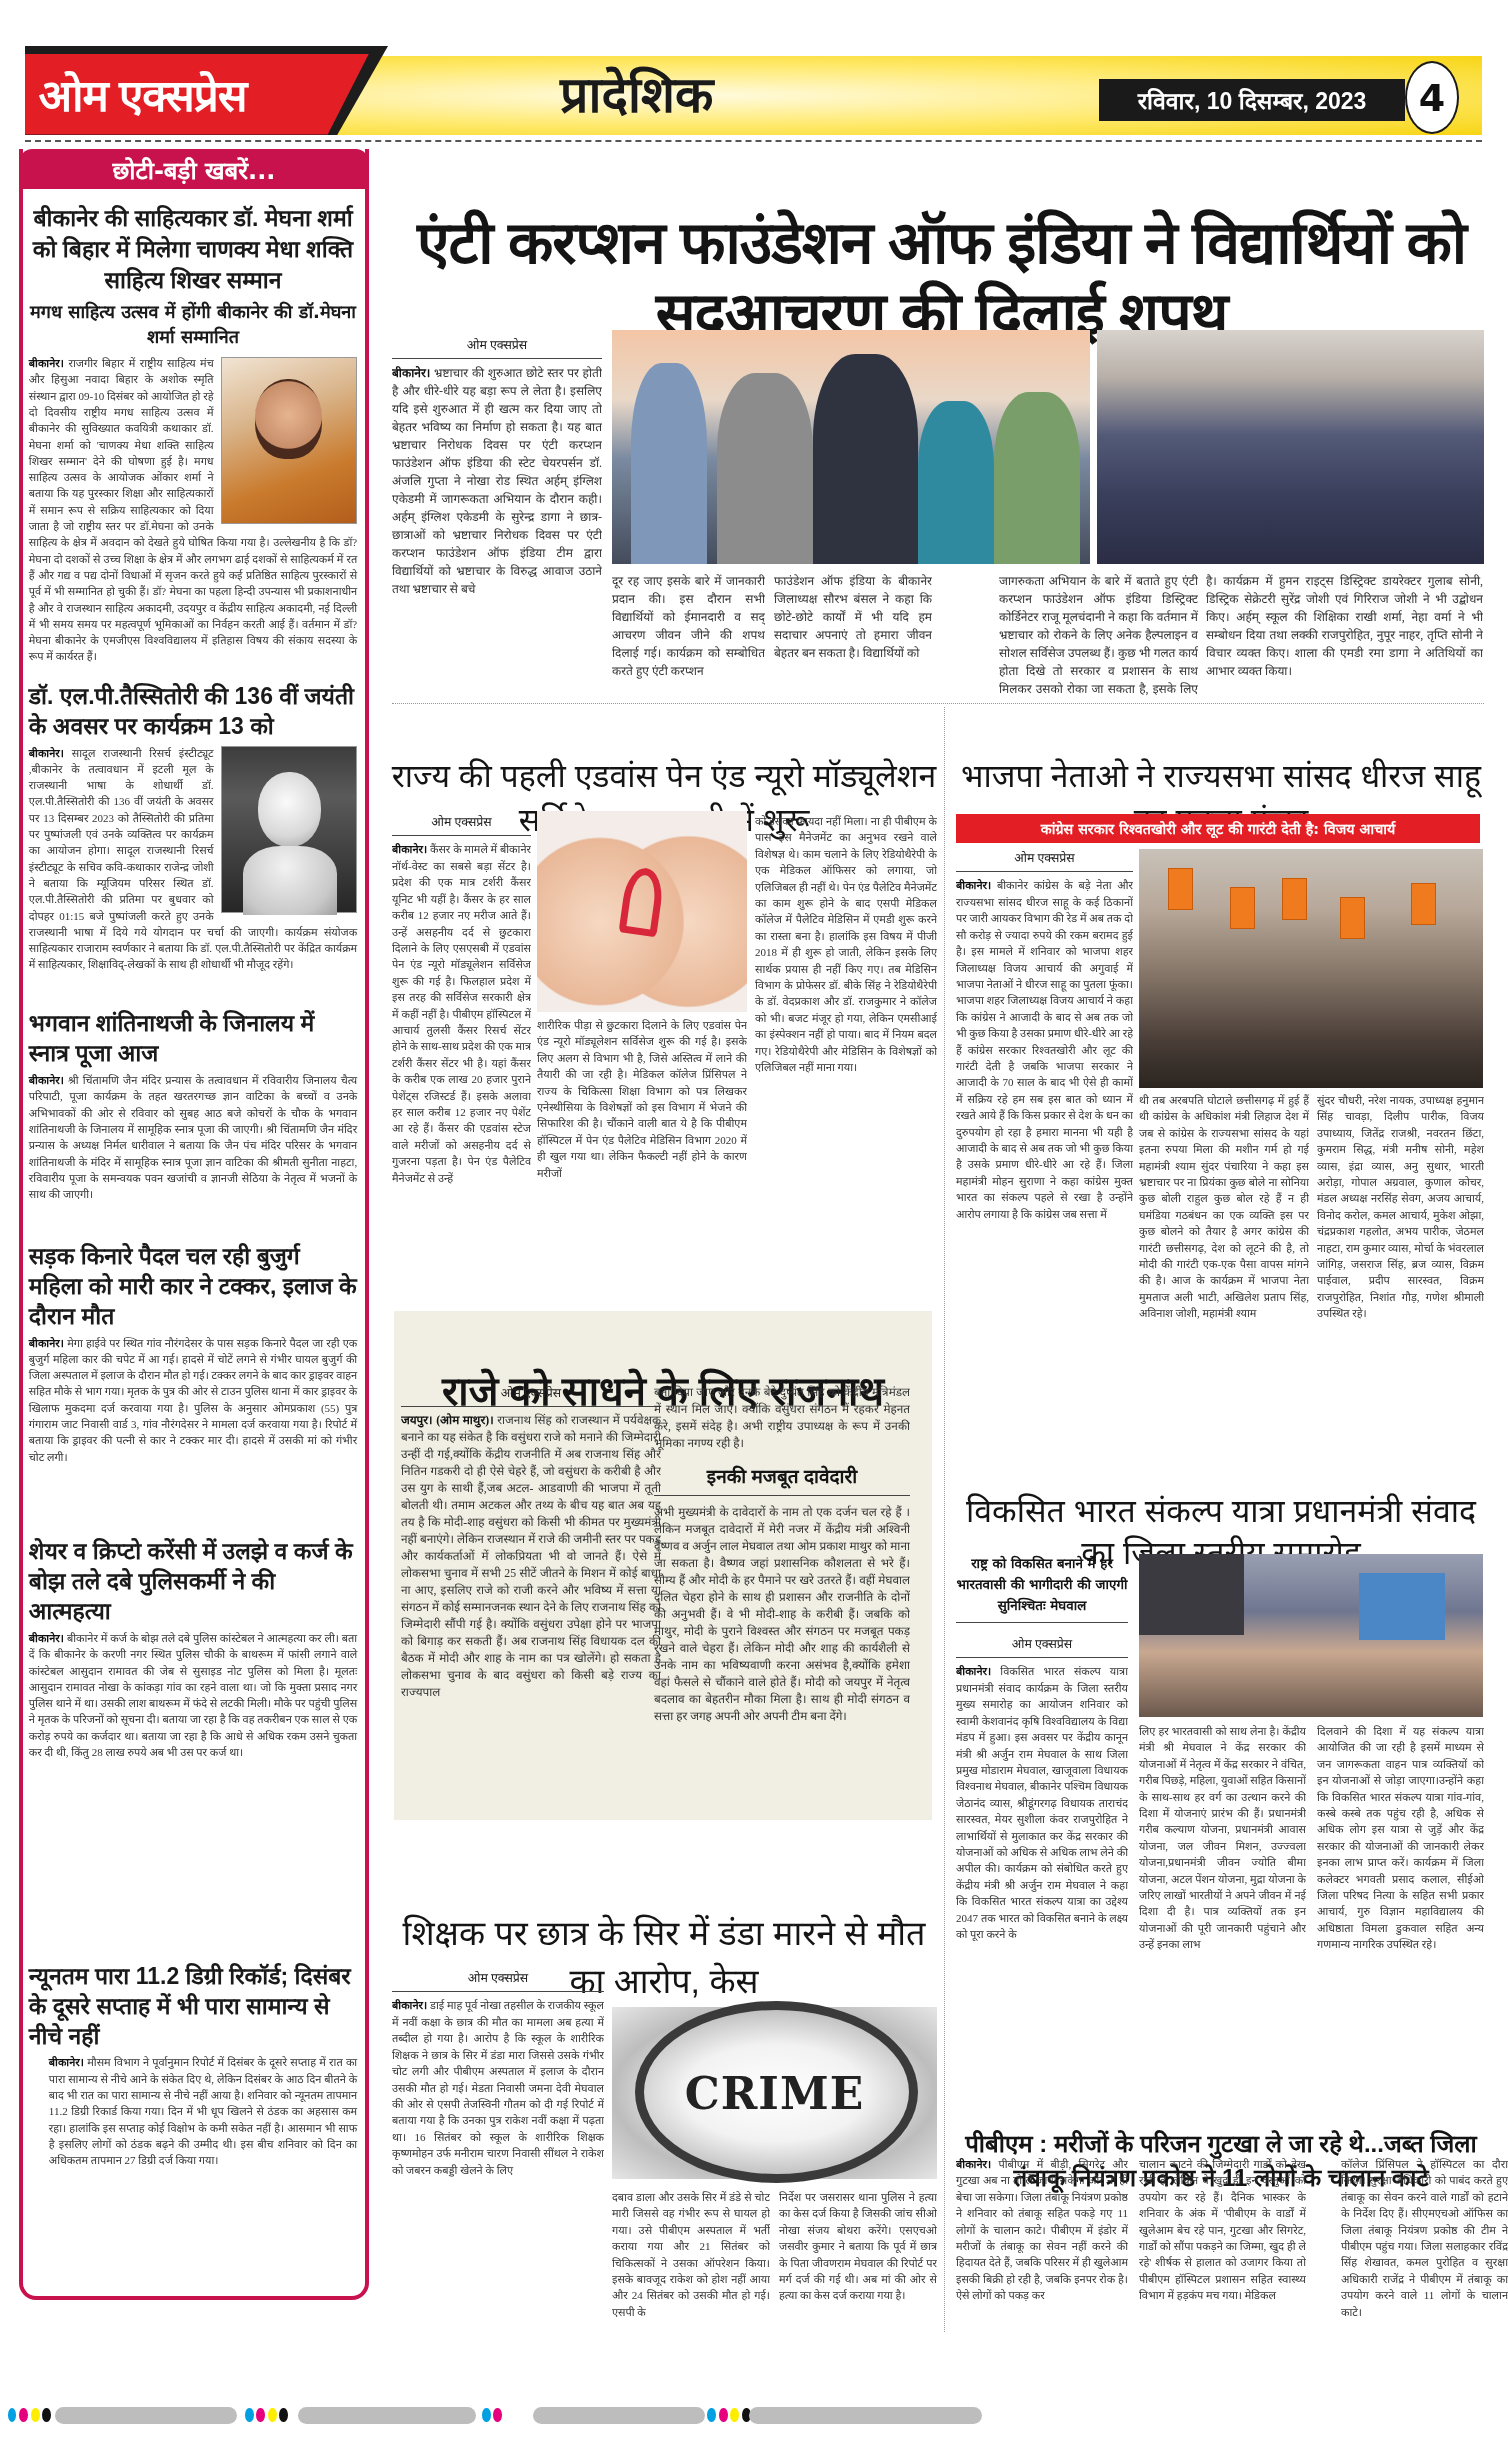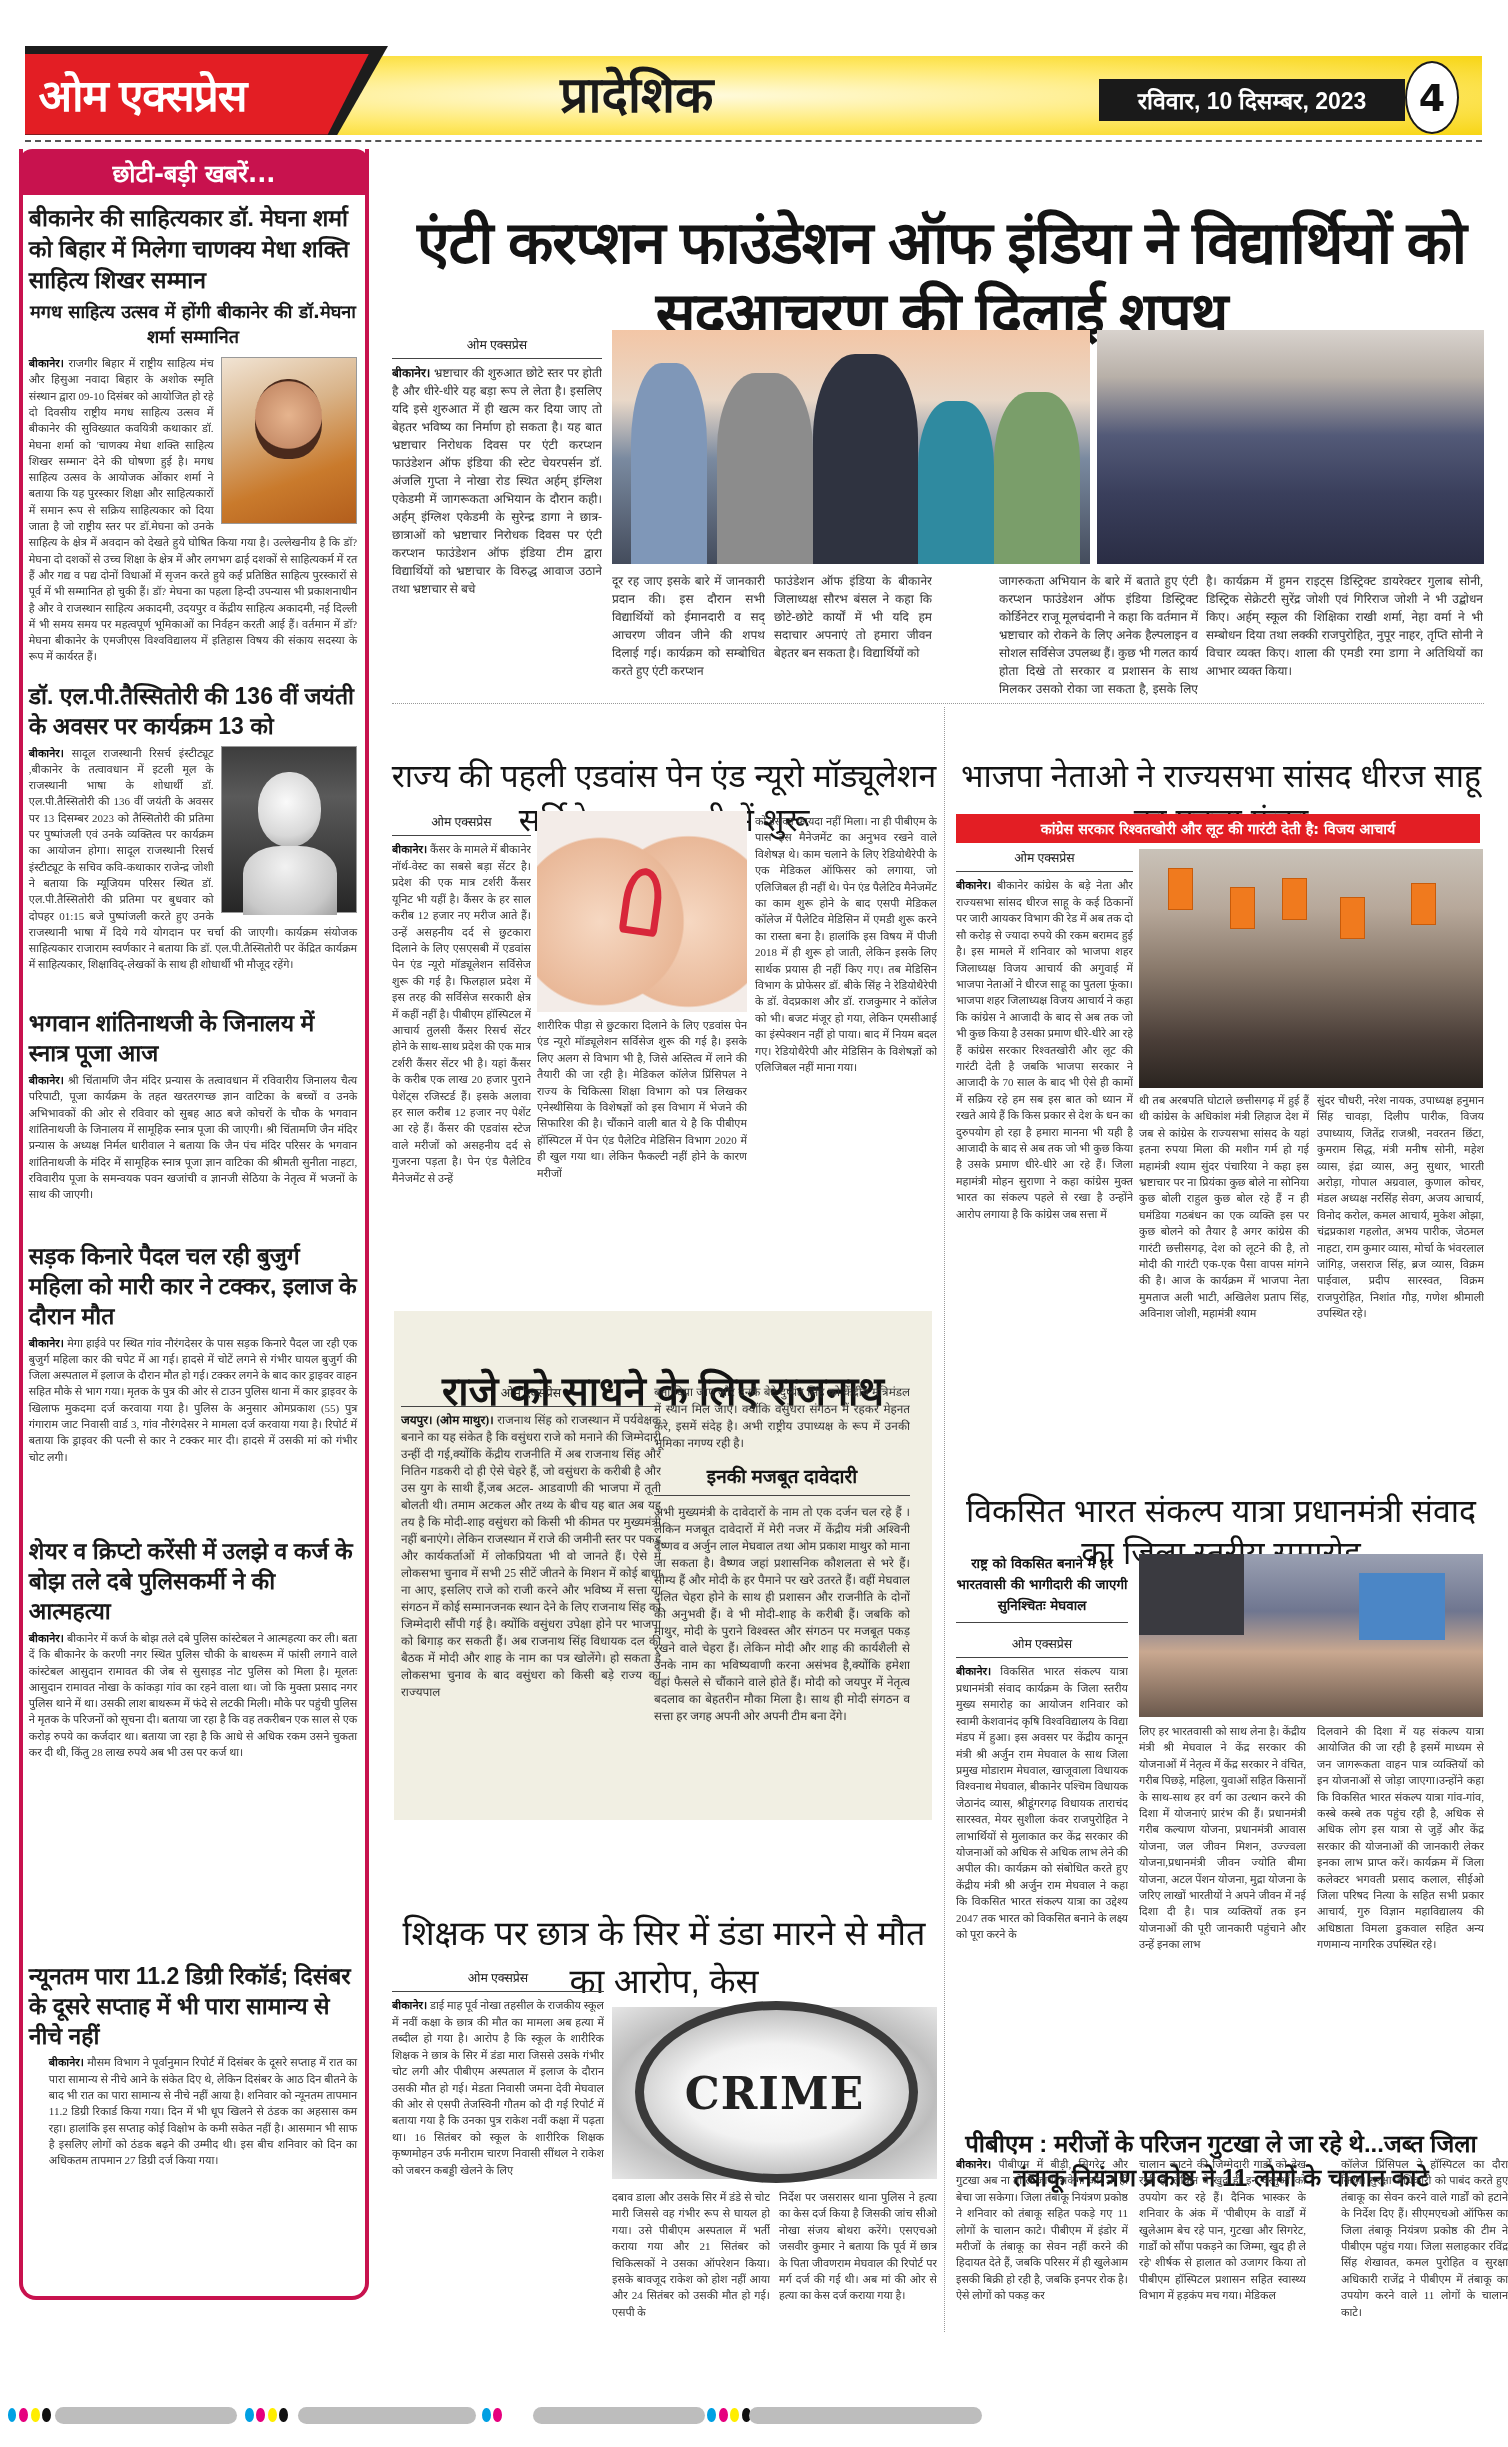--- a/index.html
+++ b/index.html
@@ -19,24 +19,24 @@
   .mast-section { position: absolute; left: 535px; top: 13.4px; font-size: 50px; color: #1a1a1a; font-family: "Liberation Serif", serif; font-weight: bold; }
   .mast-date { position: absolute; left: 1074px; top: 32.5px; width: 306px; height: 42px; background: #1a1a1a;
     color: #fff; font-size: 23px; font-weight: bold; display: flex; align-items: center; justify-content: center; font-family: "Liberation Sans", sans-serif; }
   .mast-page { position: absolute; left: 1380px; top: 15.3px; width: 54px; height: 73px; background: #fff; border-radius: 50%;
     border: 2.9px solid #1a1a1a; display: flex; align-items: center; justify-content: center; font-size: 38px; font-weight: bold; color: #111; }
   .mast-rule { position: absolute; left: 25px; top: 140px; width: 1457px; border-top: 2.9px dashed #555; }
 
   
   .leftbox { position: absolute; left: 19px; top: 149px; width: 350px; height: 2151px;
     border: 4.8px solid #c8124e; border-top: 0; border-radius: 0 0 17px 17px; background: #fff; }
-  .leftbox-head { position: absolute; left: 19px; top: 149px; width: 350px; height: 46px; background: #c8124e;
+  .leftbox-head { position: absolute; left: 19px; top: 149px; width: 350px; height: 40px; background: #c8124e;
     border-radius: 13.4px 13.4px 0 0; color: #fff; font-size: 24px; font-weight: bold; display: flex; align-items: center; justify-content: center; }
   .lb-inner { position: absolute; left: 25px; top: 195px; width: 336px; }
-  .lb-h1 { font-size: 23px; line-height: 31px; text-align: left; font-weight: bold; color: #1a1a1a; padding: 7.6px 3.8px 1.9px; font-family: "Liberation Sans", sans-serif; }
+  .lb-h1 { font-size: 23px; line-height: 31px; text-align: center; font-weight: bold; color: #1a1a1a; padding: 7.6px 3.8px 1.9px; font-family: "Liberation Sans", sans-serif; }
   .lb-h2 { font-size: 18px; line-height: 25px; text-align: center; font-weight: bold; color: #1a1a1a; padding: 1.9px 3.8px 5.7px; }
   .lb-head { font-size: 23px; line-height: 30px; font-weight: bold; color: #1a1a1a; padding: 5.7px 3.8px 3.8px; font-family: "Liberation Sans", sans-serif; }
   .lb-body { font-size: 11px; line-height: 16.3px; text-align: justify; color: #333; padding: 0 3.8px; font-family: "Liberation Serif", serif; }
   .lb-body b { color: #111; }
   .lb-photo { float: right; margin: 1.9px 0 3.8px 7.6px; border: 1px solid #999; }
   .photo-woman { width: 136px; height: 167px; background: linear-gradient(160deg, #f1e4d4 0%, #d9b48a 35%, #c97a2c 70%, #b35e1c 100%); position: relative; }
   .photo-woman::before { content: ""; position: absolute; left: 32.5px; top: 21px; width: 67px; height: 80px; border-radius: 48% 48% 44% 44%;
     background: radial-gradient(circle at 50% 45%, #e6b48e 0%, #c88e6a 60%, #4a2a1c 62%); }
   .photo-bust { width: 136px; height: 167px; background: linear-gradient(180deg, #3d3d3d 0%, #5a5a5a 30%, #262626 100%); position: relative; }
   .photo-bust::before { content: ""; position: absolute; left: 36px; top: 25px; width: 63px; height: 75px; border-radius: 48%;

